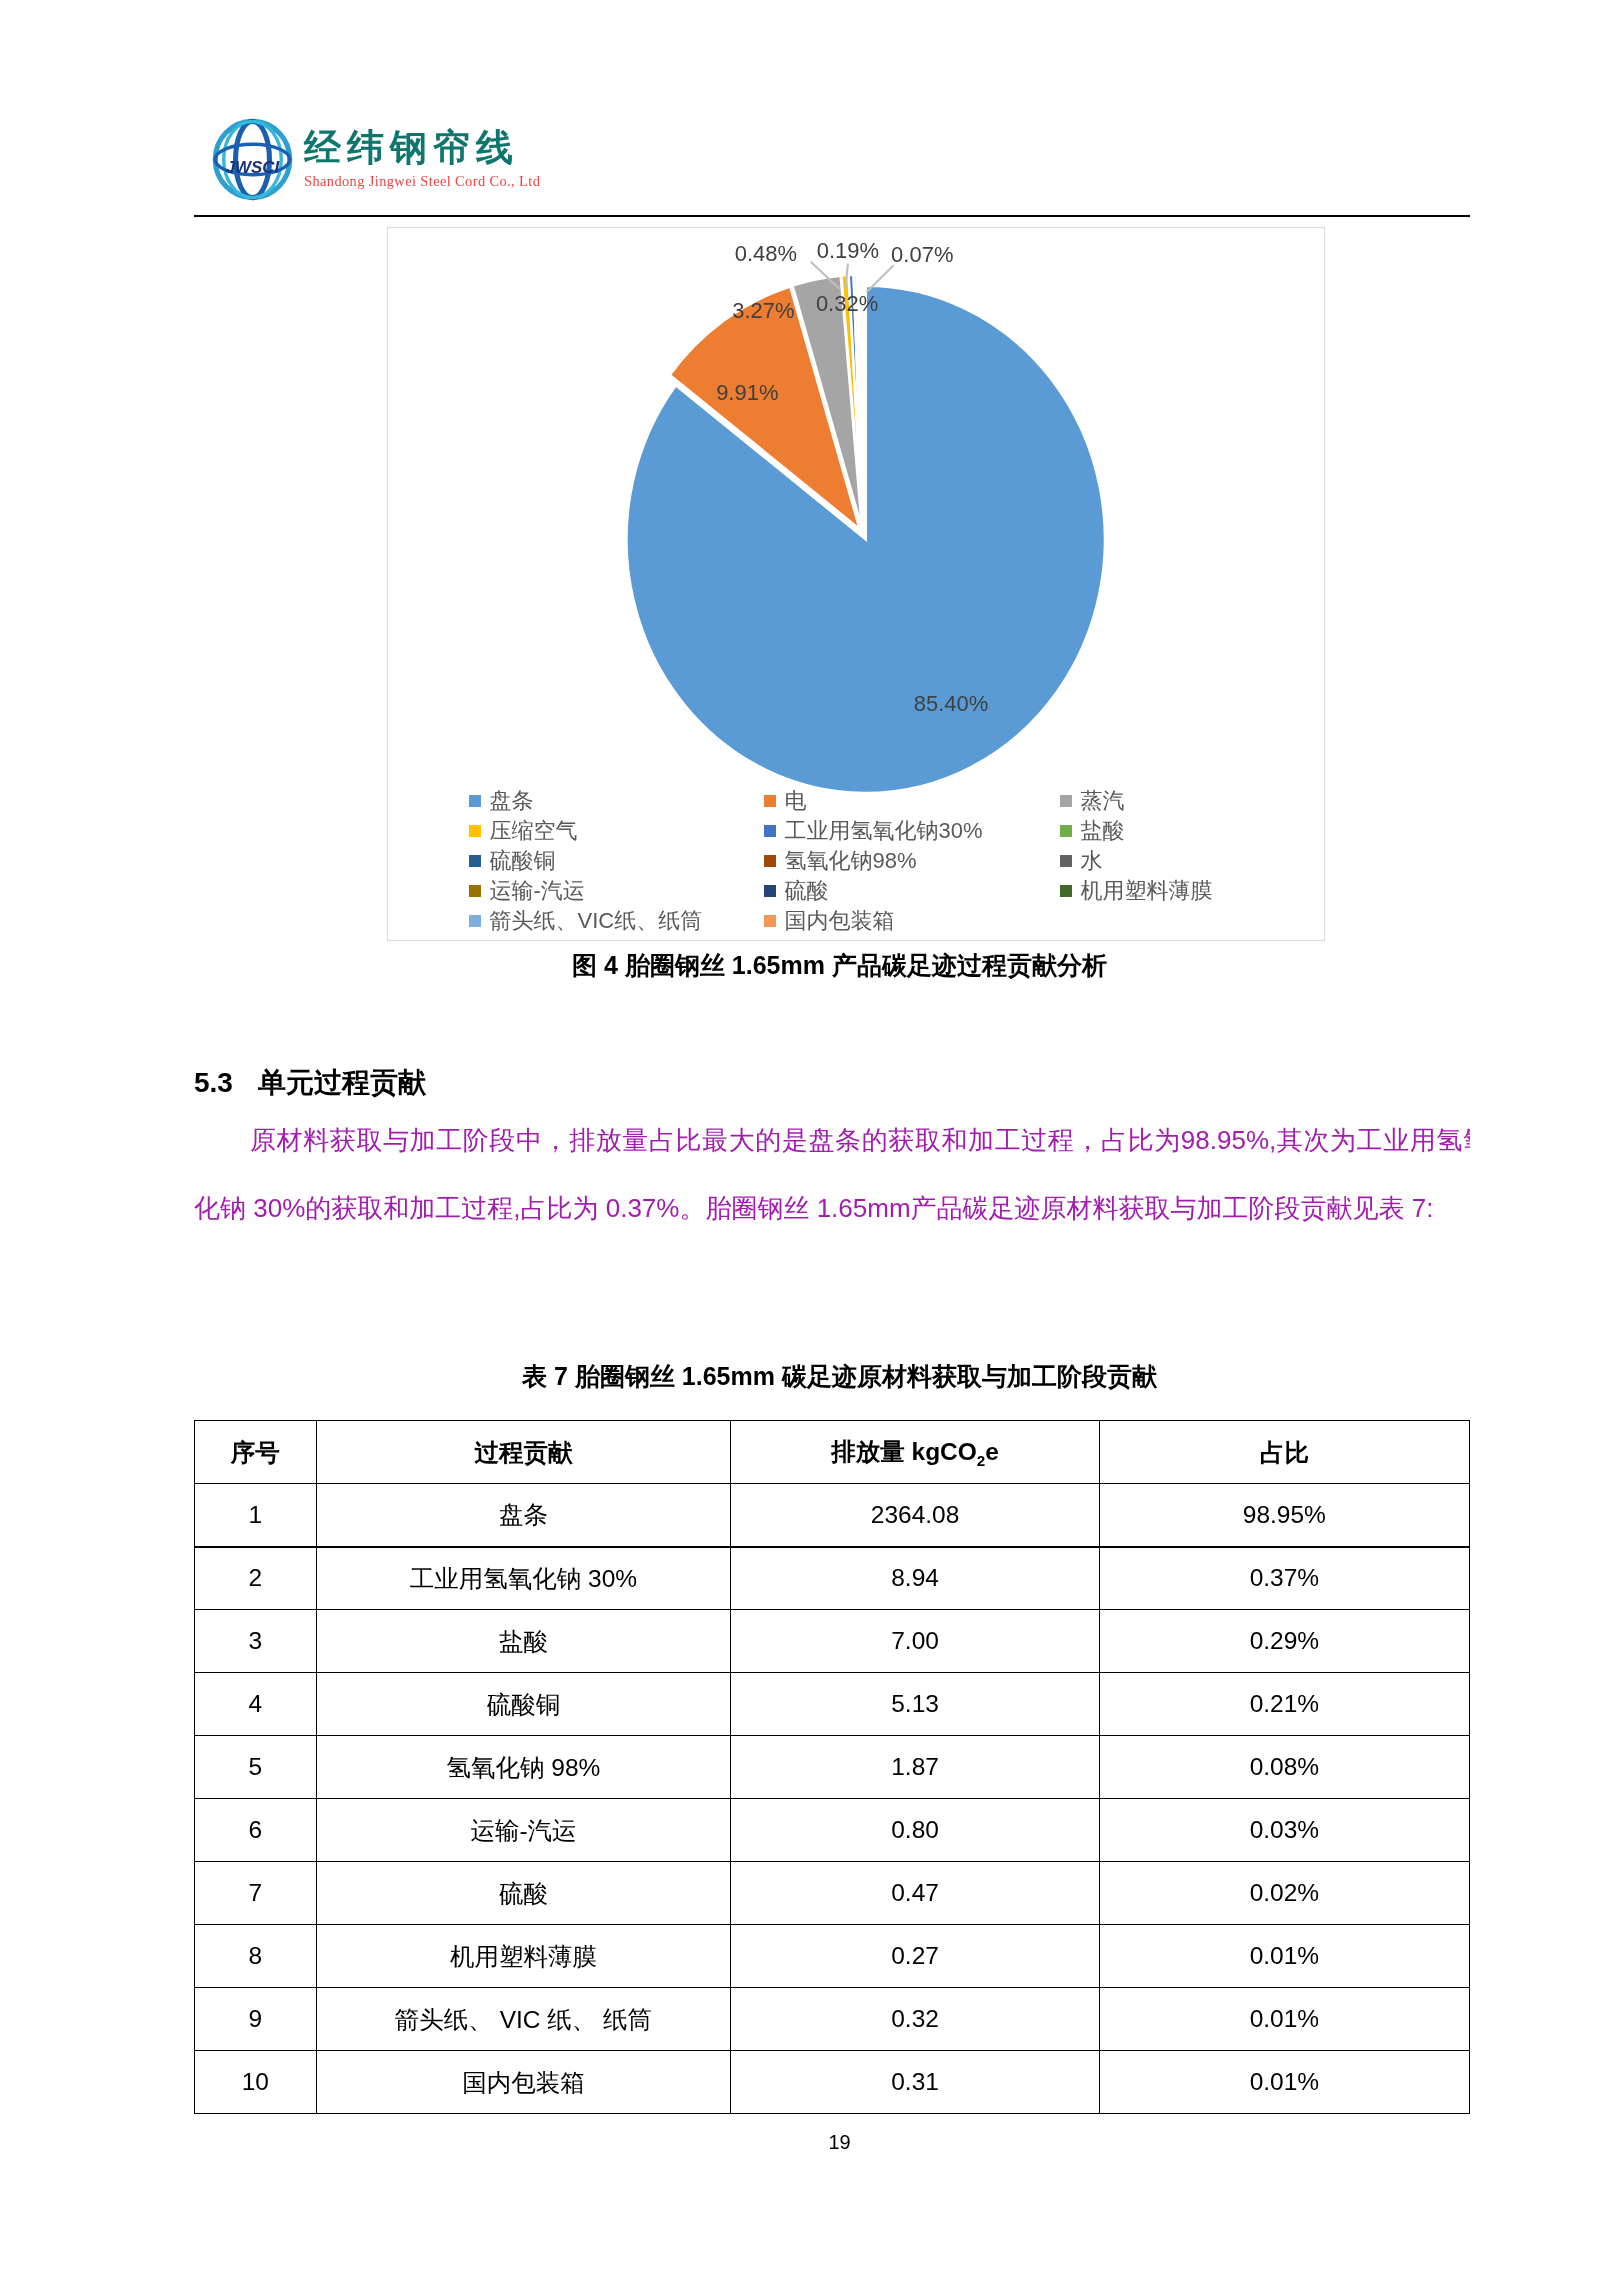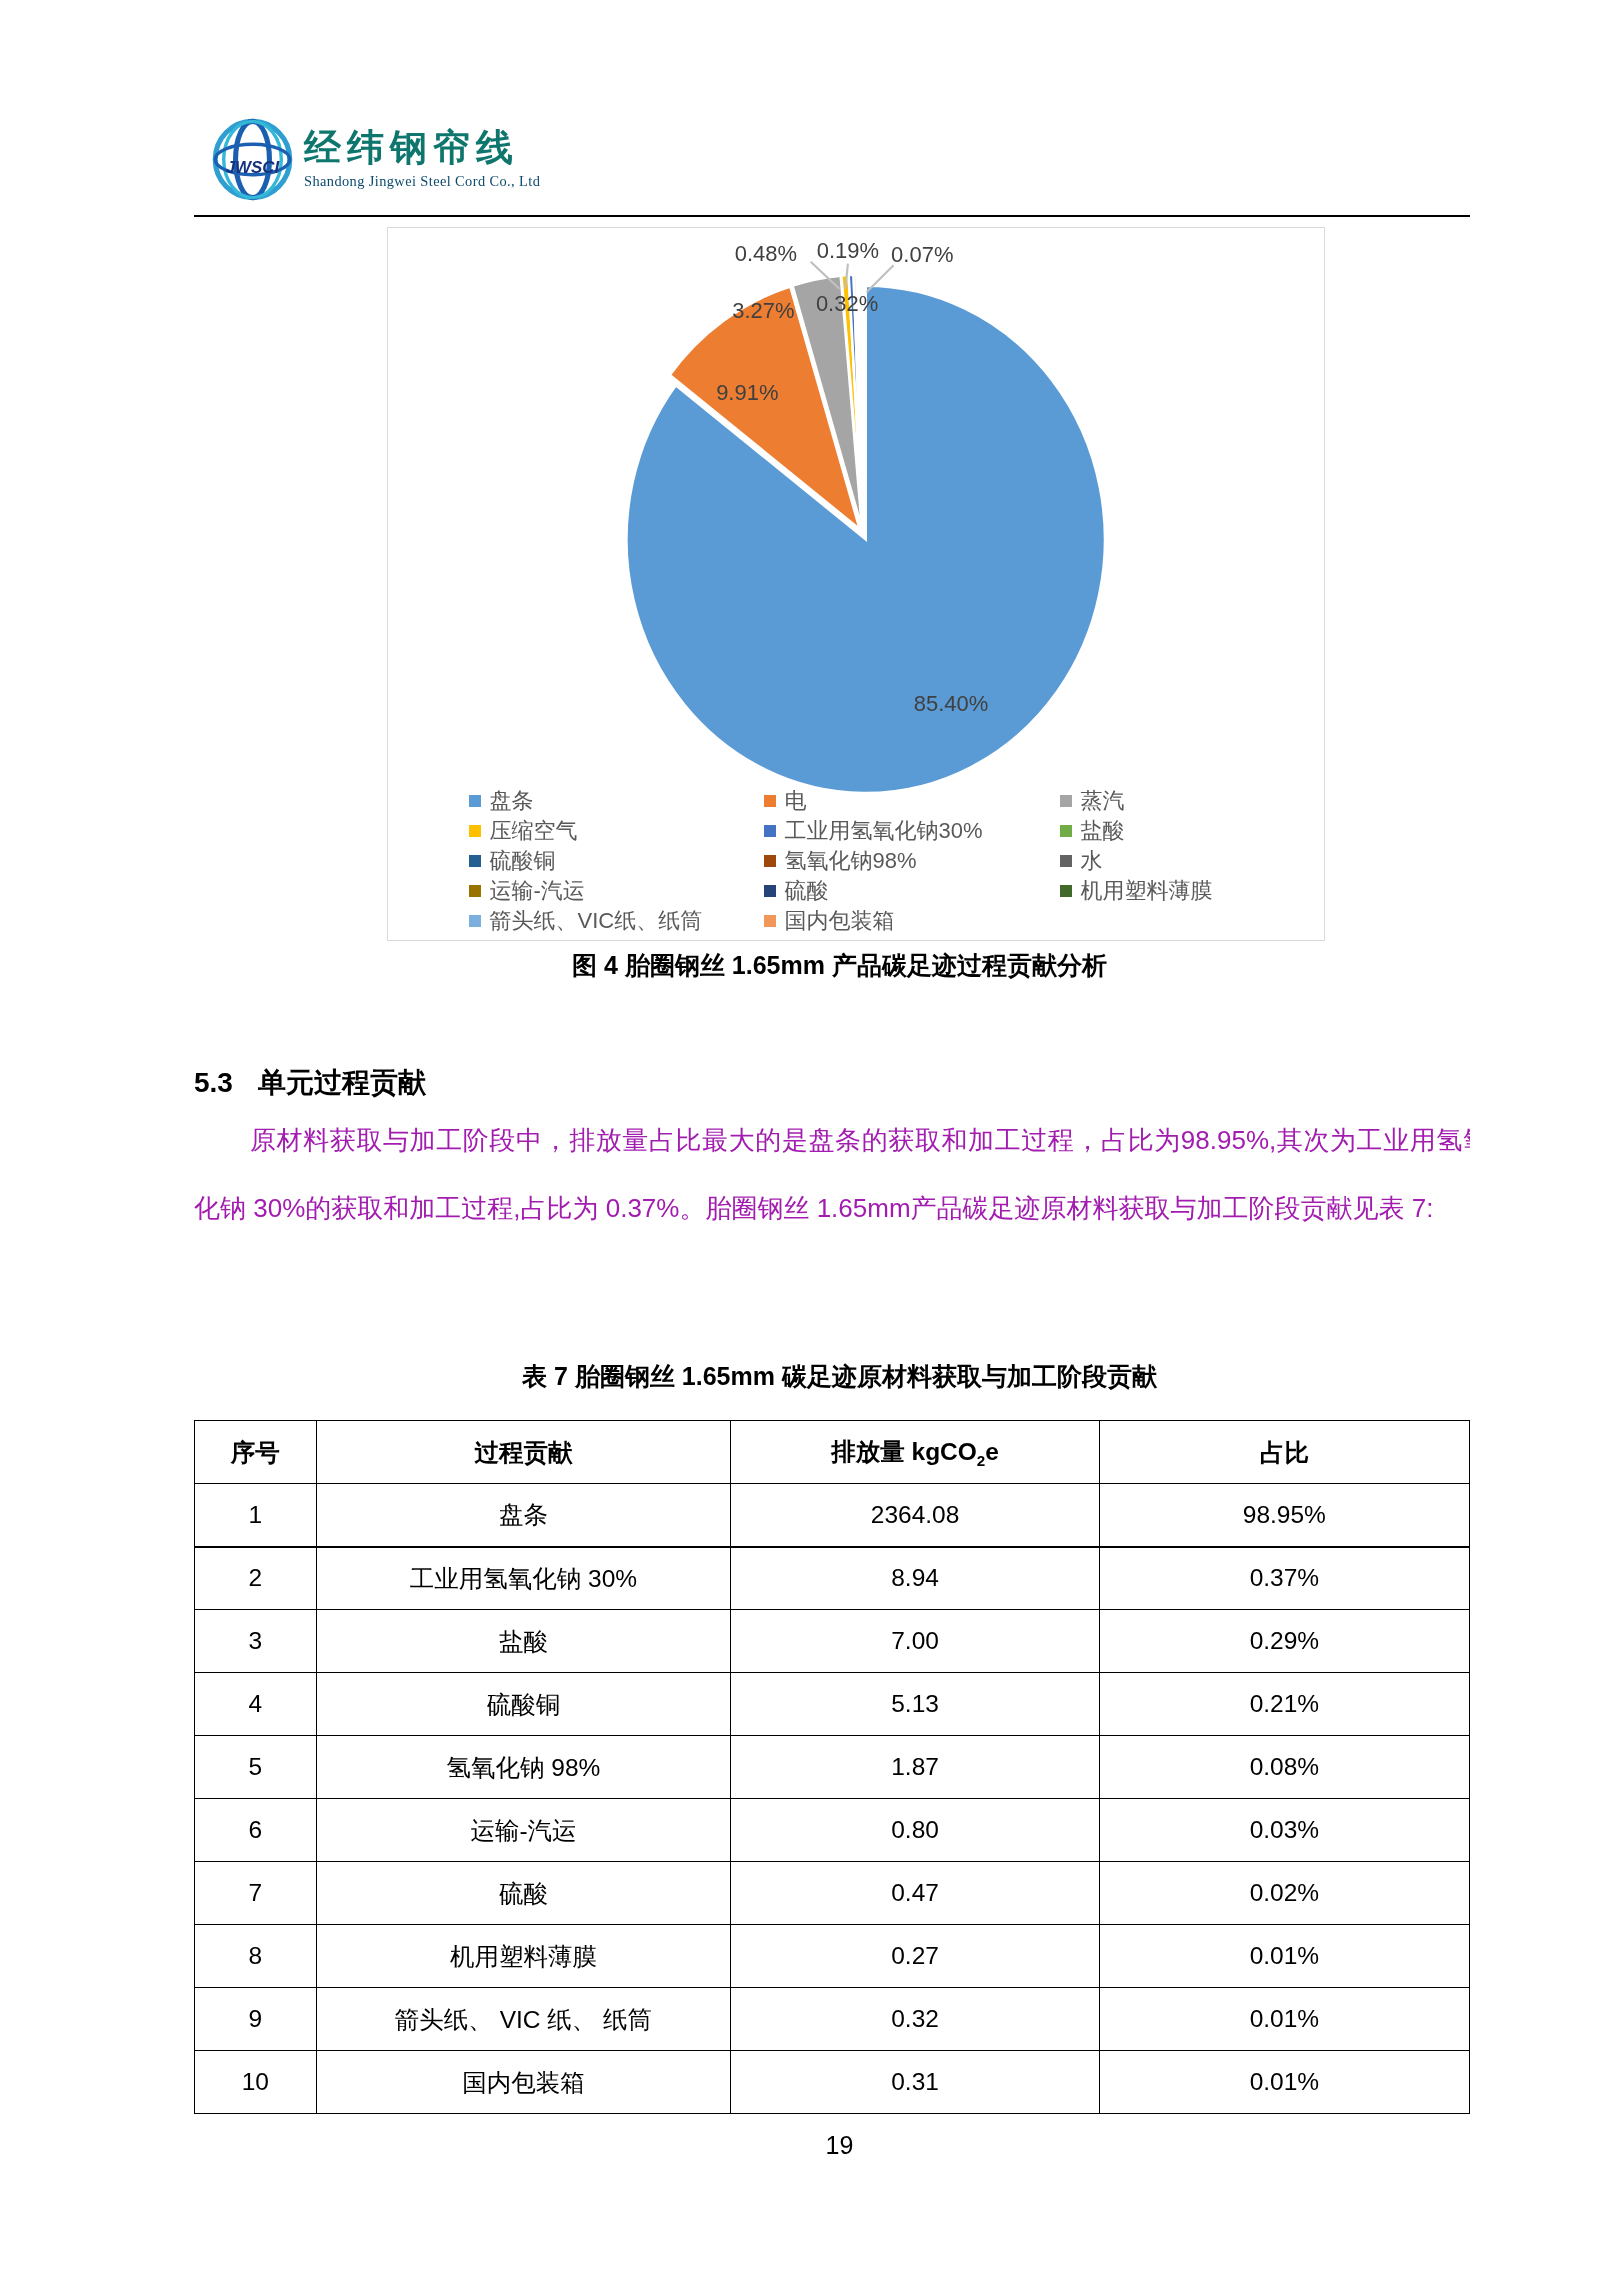--- a/index.html
+++ b/index.html
@@ -4,21 +4,21 @@
 <style>
   html,body{margin:0;padding:0;background:#fff;}
   .page{position:relative;width:1470px;height:2295px;background:#ffffff;
         font-family:"Liberation Sans","DejaVu Sans",sans-serif;color:#000;overflow:hidden;}
 
   
   .header-logo{position:absolute;left:211px;top:117px;display:flex;align-items:flex-start;}
   .logo-globe{width:83px;height:85px;flex:0 0 auto;}
   .logo-textblock{margin-left:10px;padding-top:8.5px;}
   .logo-cn{font-size:37px;font-weight:bold;color:#0f766e;letter-spacing:6px;line-height:44px;}
-  .logo-en{font-size:14.4px;color:#0c4a6e;font-family:"Liberation Serif","DejaVu Serif",serif;
+  .logo-en{font-size:14.4px;color:#ef4444;font-family:"Liberation Serif","DejaVu Serif",serif;
            margin-top:3.4px;letter-spacing:0.4px;}
   .header-title{position:absolute;right:152px;top:169px;font-size:30px;font-weight:500;color:#111;
                 letter-spacing:0.8px;}
   .header-rule{position:absolute;left:194px;top:215px;width:1285px;height:0;
                border-top:2.5px solid #000;}
 
   
   .chart-box{position:absolute;left:387px;top:227px;width:938px;height:714px;
              border:1.7px solid #d9d9d9;background:#fff;box-sizing:border-box;}
   .chart-box svg{position:absolute;left:0;top:0;}
@@ -40,21 +40,21 @@
                  font-size:25px;font-weight:bold;}
 
   
   .data-table{position:absolute;left:194px;top:1420px;border-collapse:collapse;table-layout:fixed;}
   .data-table th,.data-table td{border:1.7px solid #000;text-align:center;vertical-align:middle;
                  height:63px;font-size:24.5px;padding:9px 5px;box-sizing:border-box;}
   .data-table th{font-weight:bold;}
   .data-table tr.thick-bottom td{border-bottom-width:2.5px;}
   .data-table sub{font-size:0.62em;}
 
-  .page-number{position:absolute;left:194px;top:2131px;width:1291px;text-align:center;font-size:25px;}
+  .page-number{position:absolute;left:194px;top:2131px;width:1291px;text-align:center;font-size:20px;}
 </style>
 </head>
 <body>
 
 <div class="page">
 
   <div class="header-logo">
     <svg class="logo-globe" viewBox="0 0 98 100">
       <ellipse cx="49" cy="50" rx="44" ry="45" fill="none" stroke="#2e9fd0" stroke-width="6"></ellipse>
       <ellipse cx="49" cy="50" rx="20" ry="45" fill="none" stroke="#1b5fb0" stroke-width="6"></ellipse>

